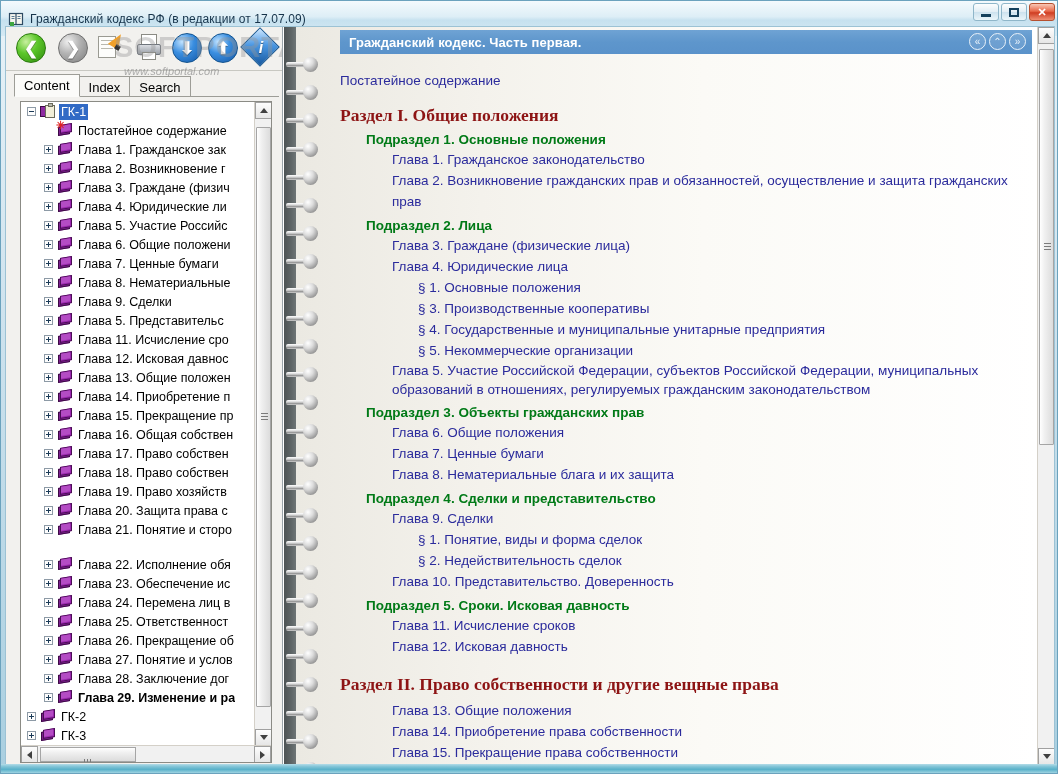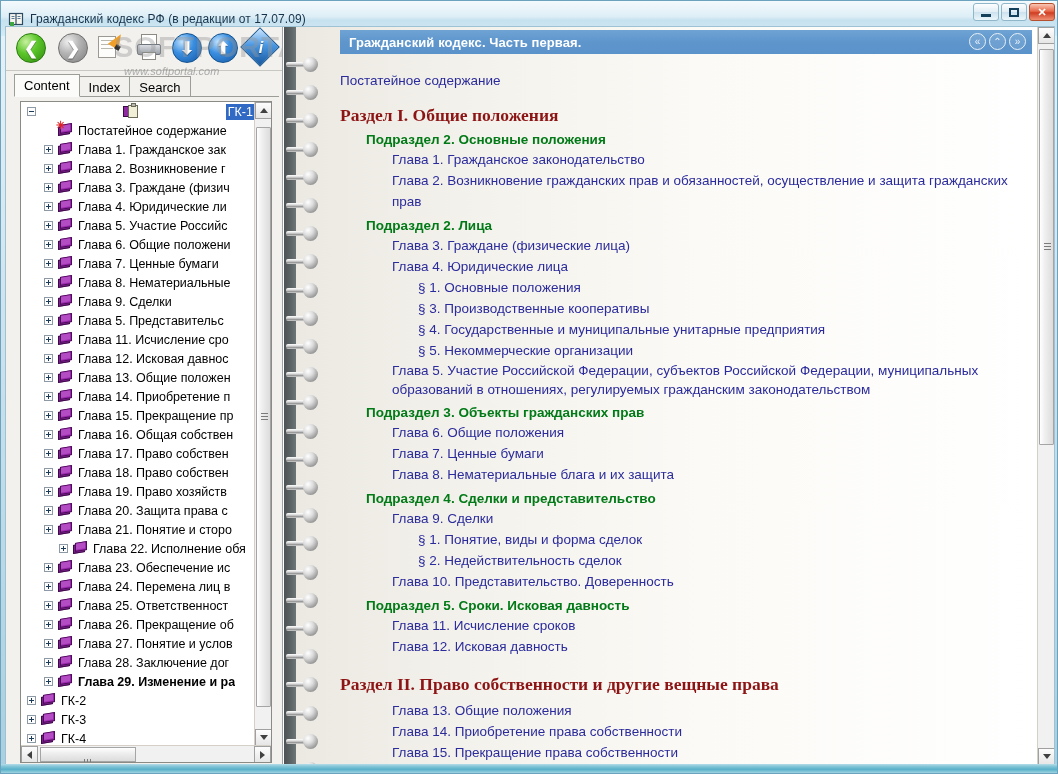--- a/index.html
+++ b/index.html
@@ -427,21 +427,21 @@
           <span>Index</span>
         </div>
         <div class="tab">
           <span>Search</span>
         </div>
       </div>
       <div id="tabs-line"></div>
 
       <div id="treebox">
         <div id="treeclip">
-            <div class="trow selected" style="padding-left: 6px; justify-content: space-between;">
+            <div class="trow selected" style="padding-left: 6px;">
               <span class="plusbox"></span>
               <span class="ico ico-clip">
                 <span class="cbk"></span>
                 <span class="cpd"></span>
                 <span class="cclip"></span>
               </span>
               <span class="lbl">ГК-1</span>
             </div>
             <div class="trow" style="padding-left: 23px;">
               <span class="plusspace"></span>
@@ -635,21 +635,21 @@
             </div>
             <div class="trow" style="padding-left: 23px;">
               <span class="plusbox plus"></span>
               <span class="ico ico-book">
                 <span class="b1"></span>
                 <span class="b2"></span>
                 <span class="b3"></span>
               </span>
               <span class="lbl">Глава 21. Понятие и сторо</span>
             </div>
-            <div class="trow" style="padding-left: 38px;">
+            <div class="trow" style="padding-left: 23px; margin-top: 16px;">
               <span class="plusbox plus"></span>
               <span class="ico ico-book">
                 <span class="b1"></span>
                 <span class="b2"></span>
                 <span class="b3"></span>
               </span>
               <span class="lbl">Глава 22. Исполнение обя</span>
             </div>
             <div class="trow" style="padding-left: 23px;">
               <span class="plusbox plus"></span>
@@ -895,21 +895,21 @@
             <div class="hbtn">
               <span>»</span>
             </div>
           </div>
         </div>
 
         <div id="doc-body">
           <div class="d-intro">Постатейное содержание</div>
           <div id="doc-blocks">
               <div class="d-h1">Раздел I. Общие положения</div>
-              <div class="d-h2">Подраздел 2. Основные положения</div>
+              <div class="d-h2">Подраздел 1. Основные положения</div>
               <div class="d-l1">Глава 1. Гражданское законодательство</div>
               <div class="d-l1">Глава 2. Возникновение гражданских прав и обязанностей, осуществление и защита гражданских прав</div>
               <div class="d-h2">Подраздел 2. Лица</div>
               <div class="d-l1">Глава 3. Граждане (физические лица)</div>
               <div class="d-l1">Глава 4. Юридические лица</div>
               <div class="d-l2">§ 1. Основные положения</div>
               <div class="d-l2">§ 3. Производственные кооперативы</div>
               <div class="d-l2">§ 4. Государственные и муниципальные унитарные предприятия</div>
               <div class="d-l2">§ 5. Некоммерческие организации</div>
               <div class="d-l1 wrap">Глава 5. Участие Российской Федерации, субъектов Российской Федерации, муниципальных образований в отношениях, регулируемых гражданским законодательством</div>

